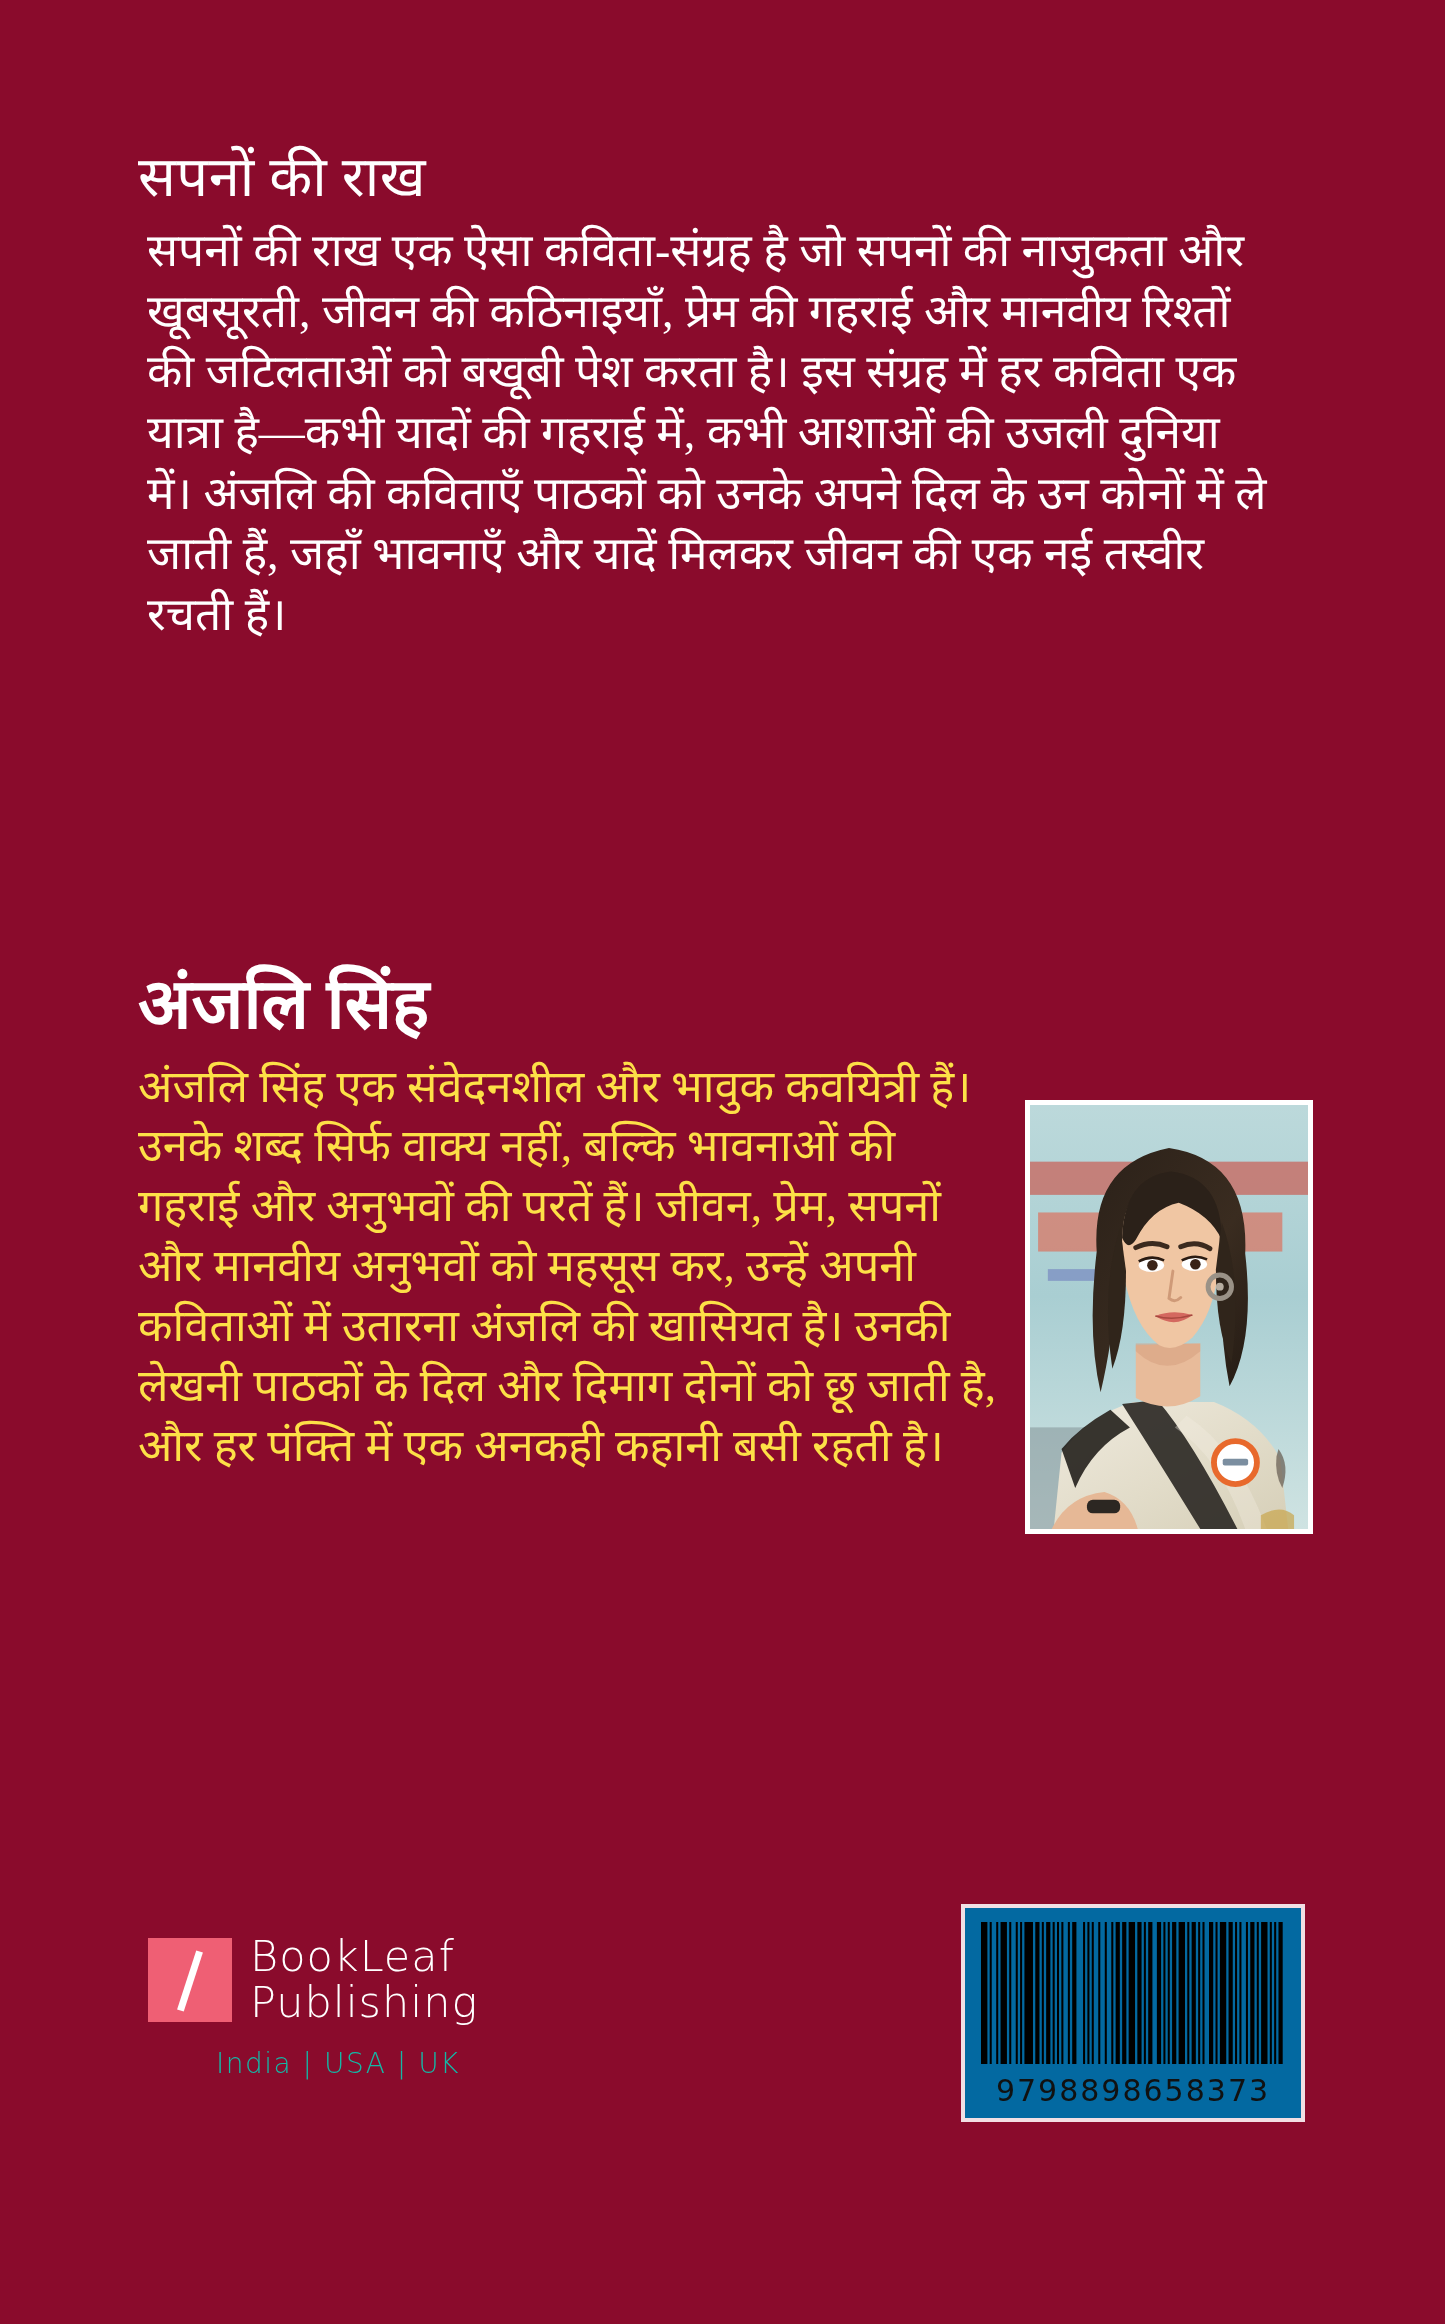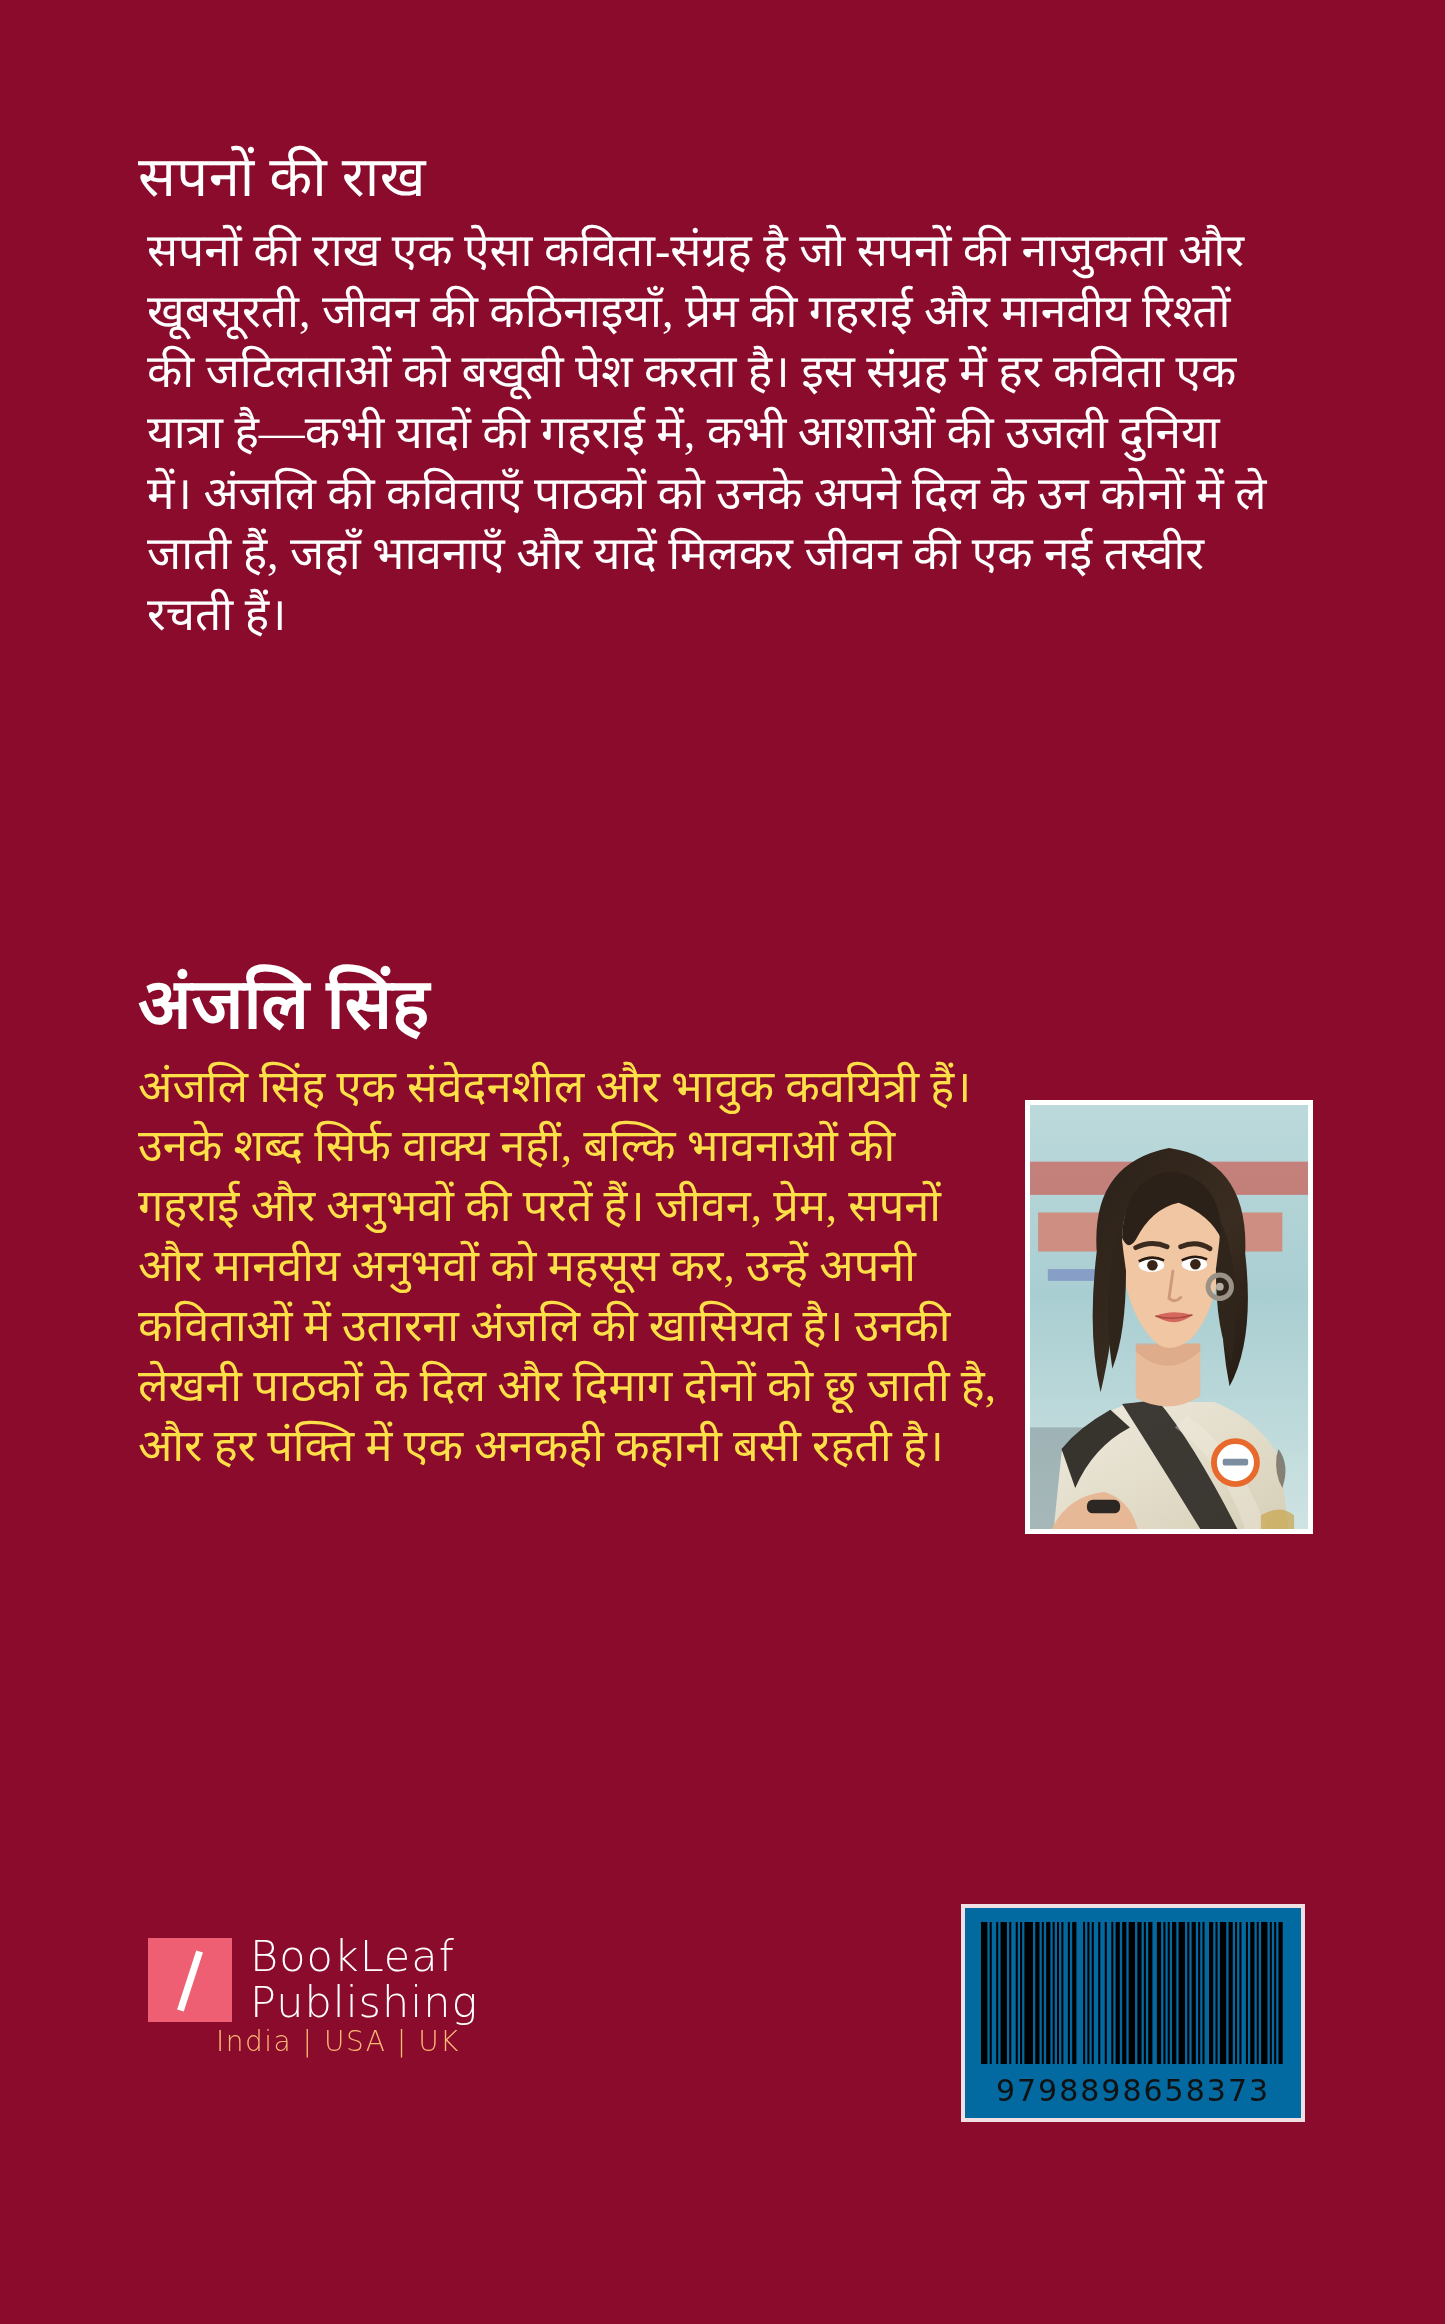--- a/index.html
+++ b/index.html
@@ -126,25 +126,26 @@
     font-family: "DejaVu Sans", "Liberation Sans", sans-serif;
     color: #ffffff;
     font-size: 43px;
     line-height: 1.06;
     font-weight: 300;
     letter-spacing: 1px;
   }
   .logo-line2 { display:block; }
   .logo-regions {
     font-family: "DejaVu Sans", "Liberation Sans", sans-serif;
-    color: #fdba74;
+    color: #14b8a6;
     font-size: 28px;
     letter-spacing: 1.5px;
     font-weight: 300;
     text-align: center;
+    margin-top: 22px;
     width: 360px;
     margin-left: 18px;
   }
 
   
   .barcode-box {
     position: absolute;
     right: 140px;
     top: 0px;
     width: 344px;

